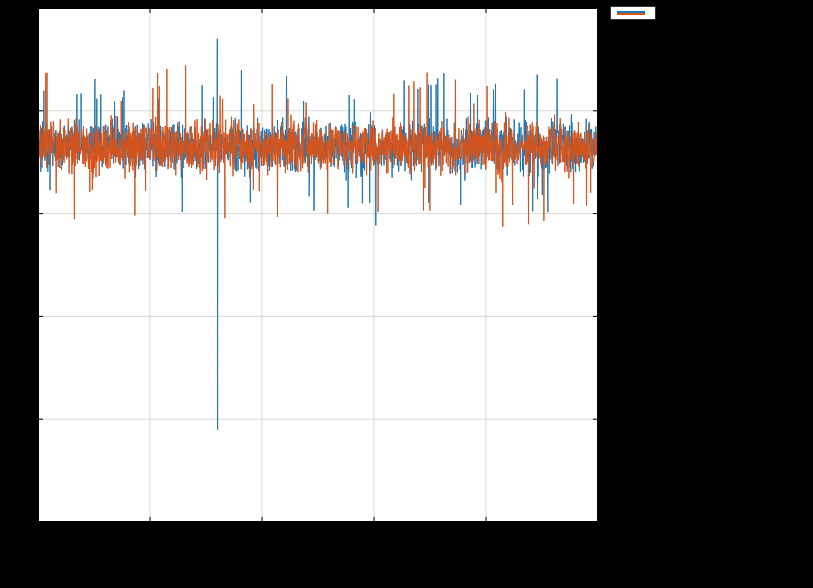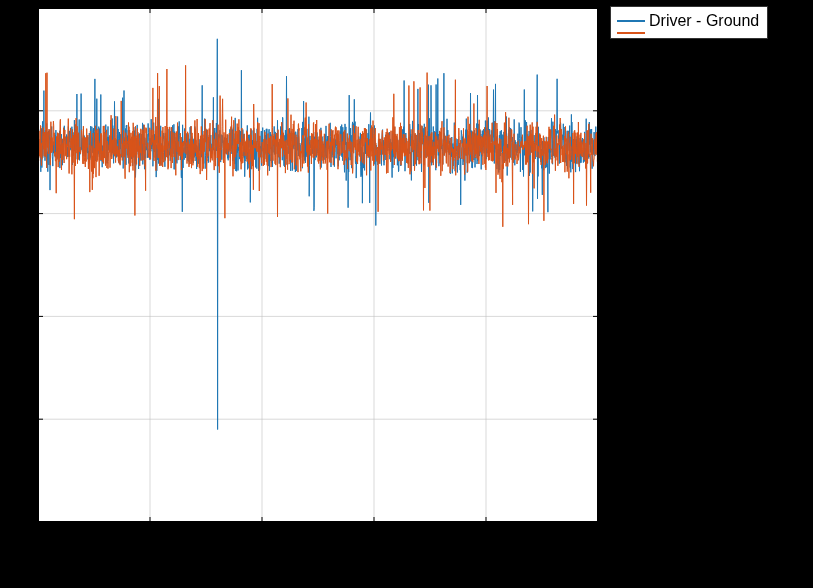--- a/index.html
+++ b/index.html
@@ -95,19 +95,18 @@
           <line y1="102.79999999999995" y2="102.79999999999995" x1="0" x2="5"></line>
           <line y1="102.79999999999995" y2="102.79999999999995" x1="560" x2="555"></line>
           <line y1="0" y2="0" x1="0" x2="5"></line>
           <line y1="0" y2="0" x1="560" x2="555"></line>
         </g>
       </svg>
   </div>
   <div class="legend" id="legend" style="left: 610px; top: 6px;">
       <div class="legend-row">
         <span class="legend-swatch" style="border-top-color: rgb(31, 119, 180);"></span>
-        <span>Driver - Ground</span>
       </div>
       <div class="legend-row">
         <span class="legend-swatch" style="border-top-color: rgb(217, 83, 25);"></span>
       </div>
     </div>
 </div>
 
 </body></html>

